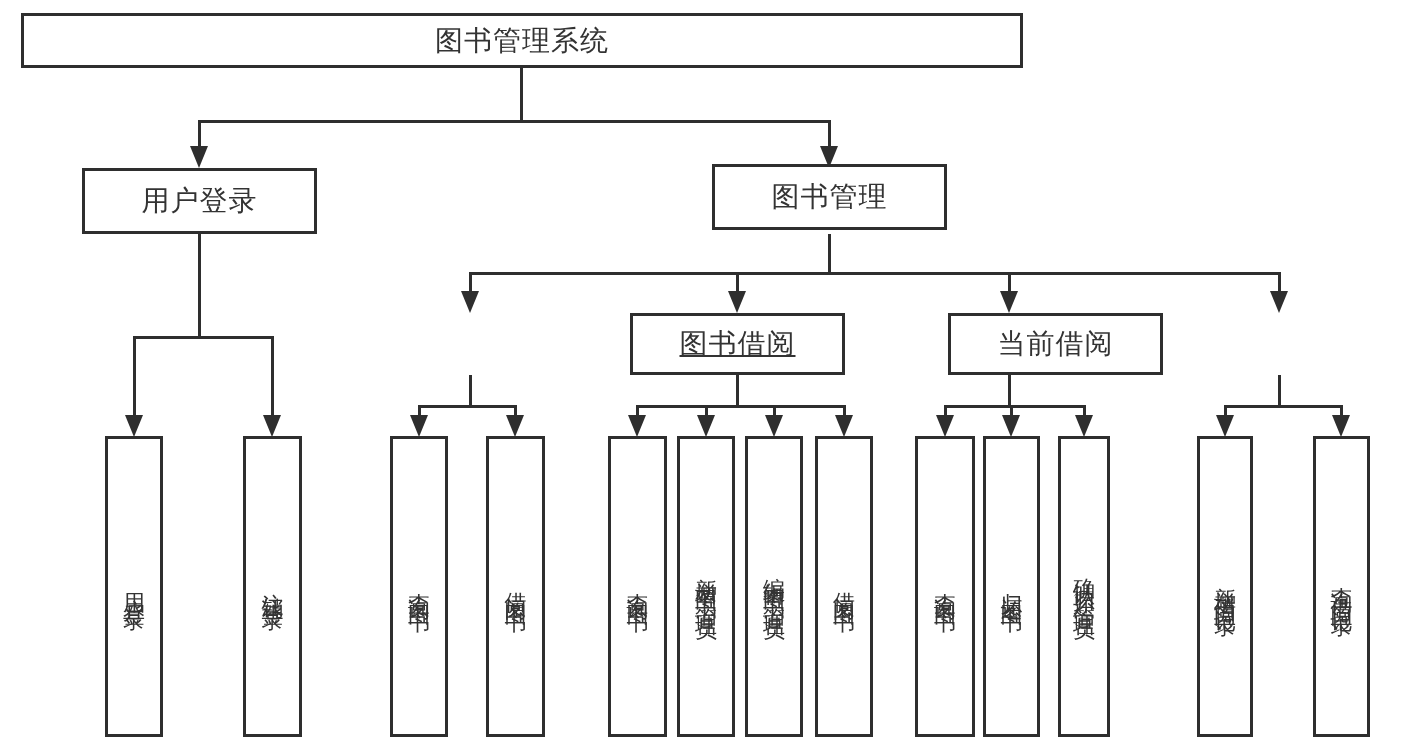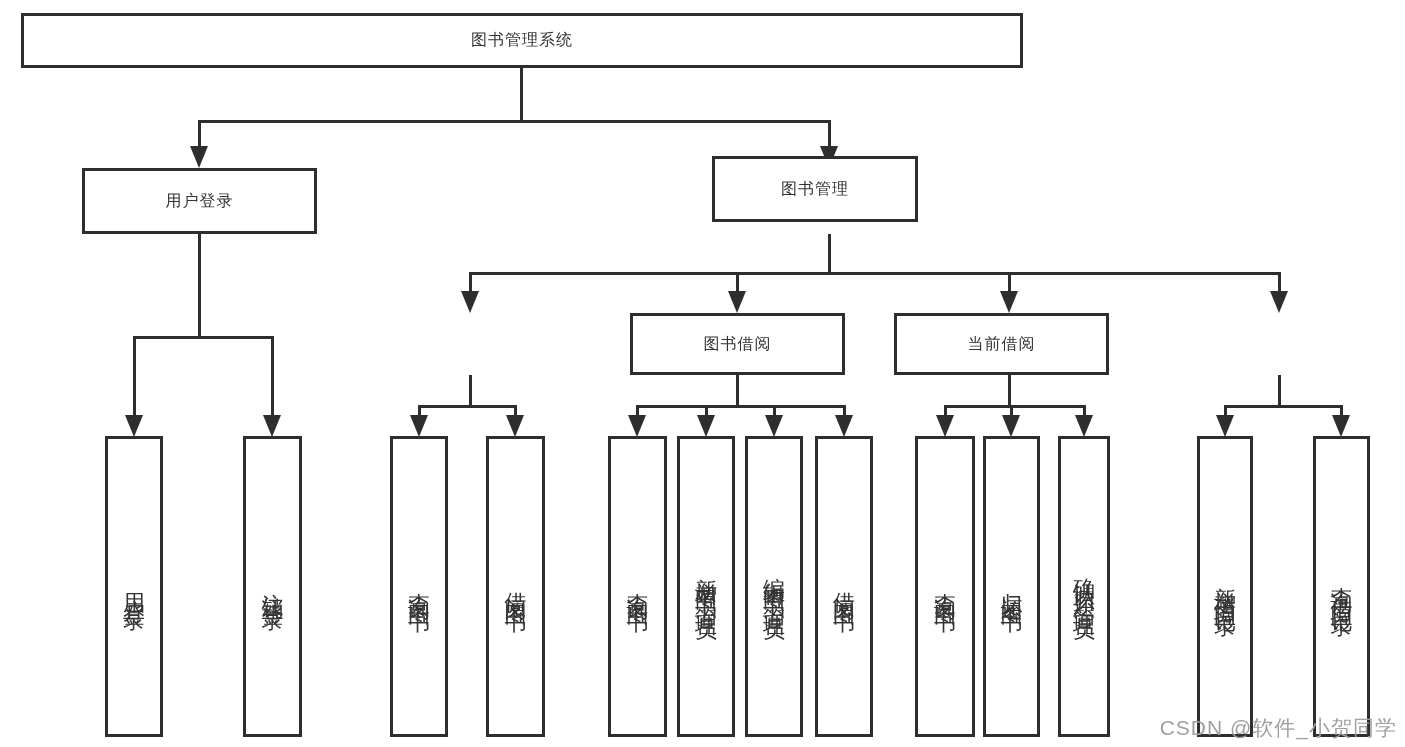--- a/index.html
+++ b/index.html
@@ -19,21 +19,21 @@
     overflow: hidden;
   }
   .box {
     position: absolute;
     border: 3px solid var(--line);
     background: var(--background);
     display: flex;
     align-items: center;
     justify-content: center;
     color: var(--text);
-    font-size: 16px;
+    font-size: 28px;
     letter-spacing: 1px;
     white-space: nowrap;
   }
   .vbox {
     position: absolute;
     border: 3px solid var(--line);
     background: var(--background);
     display: flex;
     align-items: center;
     justify-content: center;
@@ -70,42 +70,42 @@
   <div class="box" style="left:21px; top:13px; width:1002px; height:55px;">图书管理系统</div>
 
   <div class="vl" style="left:520px; top:68px; height:52px;"></div>
   <div class="hl" style="left:198px; top:120px; width:633px;"></div>
   <div class="vl" style="left:198px; top:120px; height:30px;"></div>
   <div class="arr" style="left:190px; top:146px;"></div>
   <div class="vl" style="left:828px; top:120px; height:30px;"></div>
   <div class="arr" style="left:820px; top:146px;"></div>
 
   <div class="box" style="left:82px; top:168px; width:235px; height:66px;">用户登录</div>
-  <div class="box" style="left:712px; top:156px; width:206px; height:66px;">图书管理</div>
+  <div class="box" style="left:712px; top:164px; width:235px; height:66px;">图书管理</div>
 
   <div class="vl" style="left:198px; top:234px; height:104px;"></div>
   <div class="hl" style="left:133px; top:336px; width:140px;"></div>
   <div class="vl" style="left:133px; top:336px; height:82px;"></div>
   <div class="arr" style="left:125px; top:415px;"></div>
   <div class="vl" style="left:271px; top:336px; height:82px;"></div>
   <div class="arr" style="left:263px; top:415px;"></div>
 
   <div class="vl" style="left:828px; top:234px; height:40px;"></div>
   <div class="hl" style="left:469px; top:272px; width:812px;"></div>
   <div class="vl" style="left:469px; top:272px; height:22px;"></div>
   <div class="arr" style="left:461px; top:291px;"></div>
   <div class="vl" style="left:736px; top:272px; height:22px;"></div>
   <div class="arr" style="left:728px; top:291px;"></div>
   <div class="vl" style="left:1008px; top:272px; height:22px;"></div>
   <div class="arr" style="left:1000px; top:291px;"></div>
   <div class="vl" style="left:1278px; top:272px; height:22px;"></div>
   <div class="arr" style="left:1270px; top:291px;"></div>
 
-  <div class="box" style="left:630px; top:313px; width:215px; height:62px;">图书借阅</div>
-  <div class="box" style="left:894px; top:313px; width:215px; height:62px;text-align:center;">当前借阅</div>
+  <div class="box" style="left:630px; top:313px; width:215px; height:62px;text-decoration:underline;">图书借阅</div>
+  <div class="box" style="left:948px; top:313px; width:215px; height:62px;text-align:center;">当前借阅</div>
 
   <div class="vl" style="left:469px; top:375px; height:32px;"></div>
   <div class="hl" style="left:418px; top:405px; width:99px;"></div>
   <div class="vl" style="left:418px; top:405px; height:13px;"></div>
   <div class="arr" style="left:410px; top:415px;"></div>
   <div class="vl" style="left:514px; top:405px; height:13px;"></div>
   <div class="arr" style="left:506px; top:415px;"></div>
 
   <div class="vl" style="left:736px; top:375px; height:32px;"></div>
   <div class="hl" style="left:636px; top:405px; width:210px;"></div>
@@ -145,15 +145,14 @@
   <div class="vbox" style="left:745px; top:436px; width:58px; height:301px;">编辑图书（管理员）</div>
   <div class="vbox" style="left:815px; top:436px; width:58px; height:301px;">借阅图书</div>
 
   <div class="vbox" style="left:915px; top:436px; width:60px; height:301px;">查询图书</div>
   <div class="vbox" style="left:983px; top:436px; width:57px; height:301px;">归还图书</div>
   <div class="vbox" style="left:1058px; top:436px; width:52px; height:301px;">确认归还（管理员）</div>
 
   <div class="vbox" style="left:1197px; top:436px; width:56px; height:301px;">新增借阅记录</div>
   <div class="vbox" style="left:1313px; top:436px; width:57px; height:301px;">查询借阅记录</div>
 
-  <div class="watermark">CSDN @软件_小贺同学</div>
 
 </div>
 
 </body></html>

